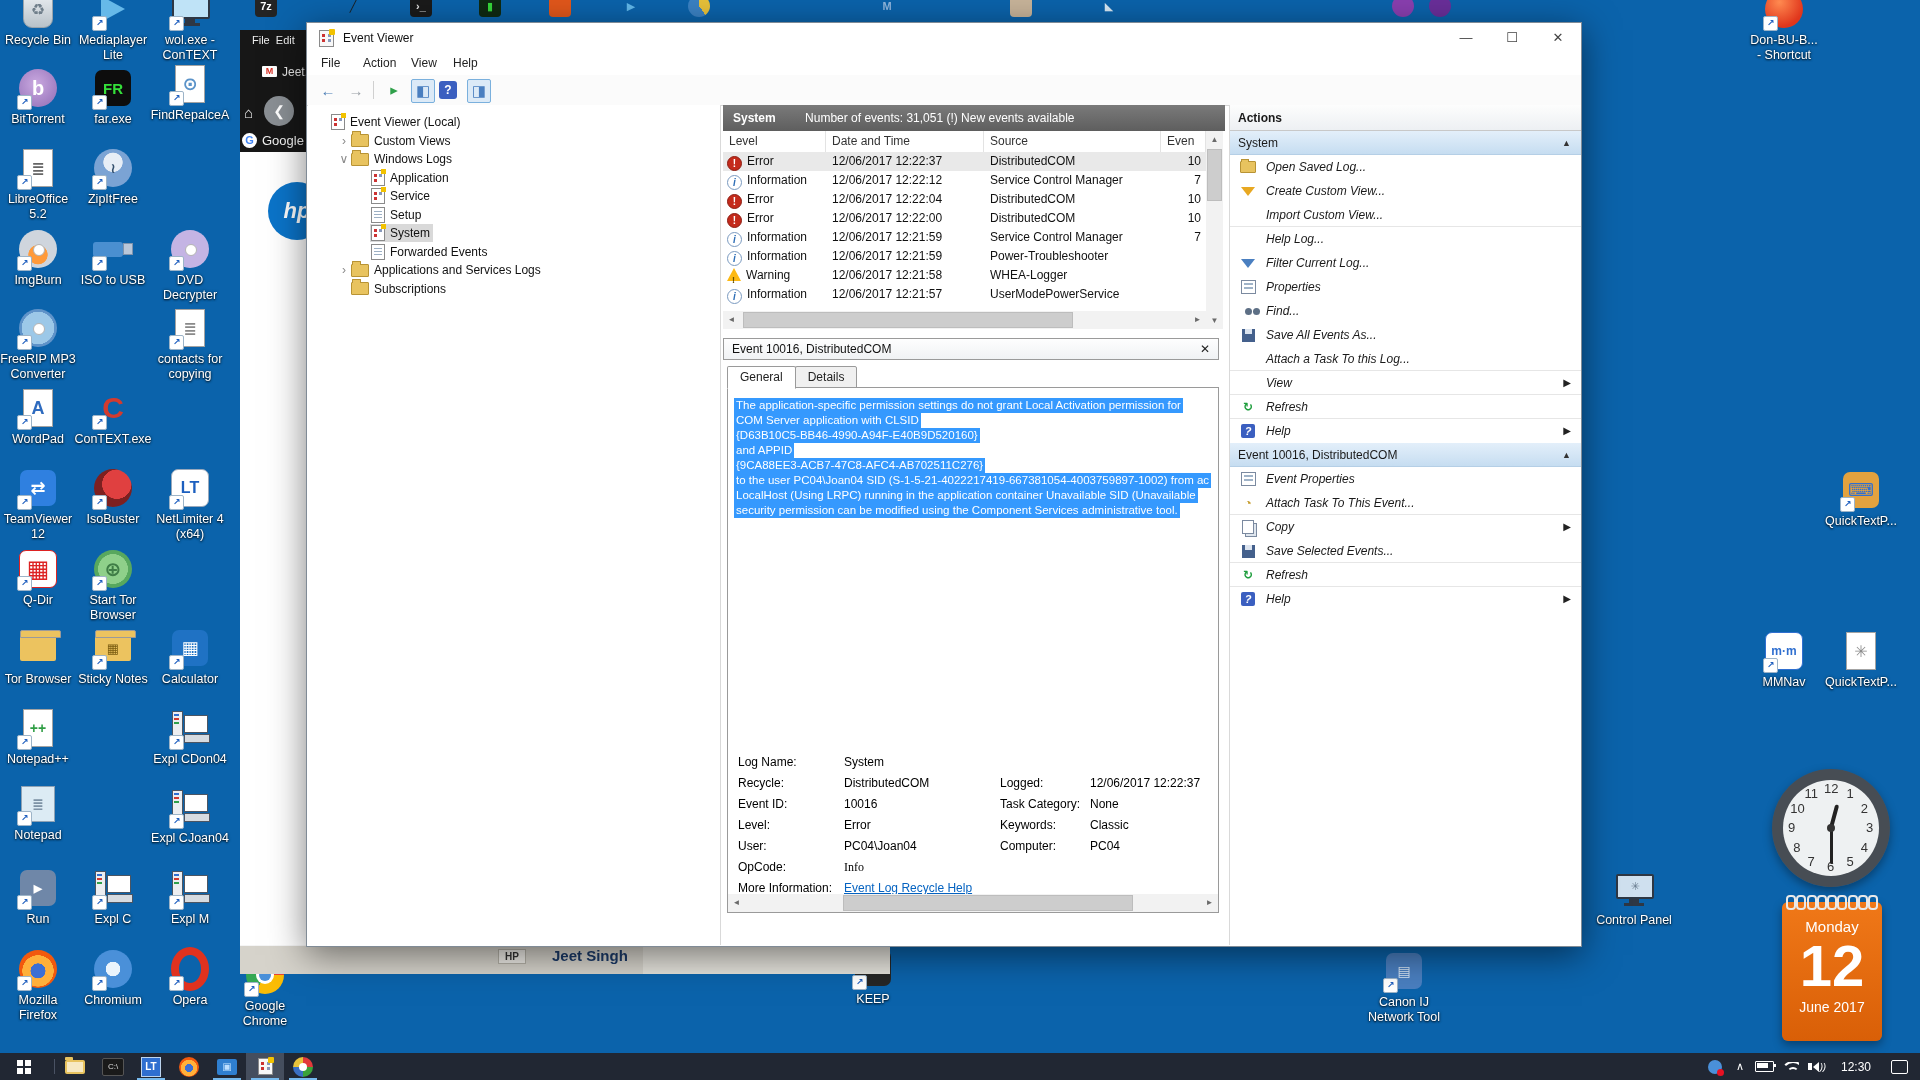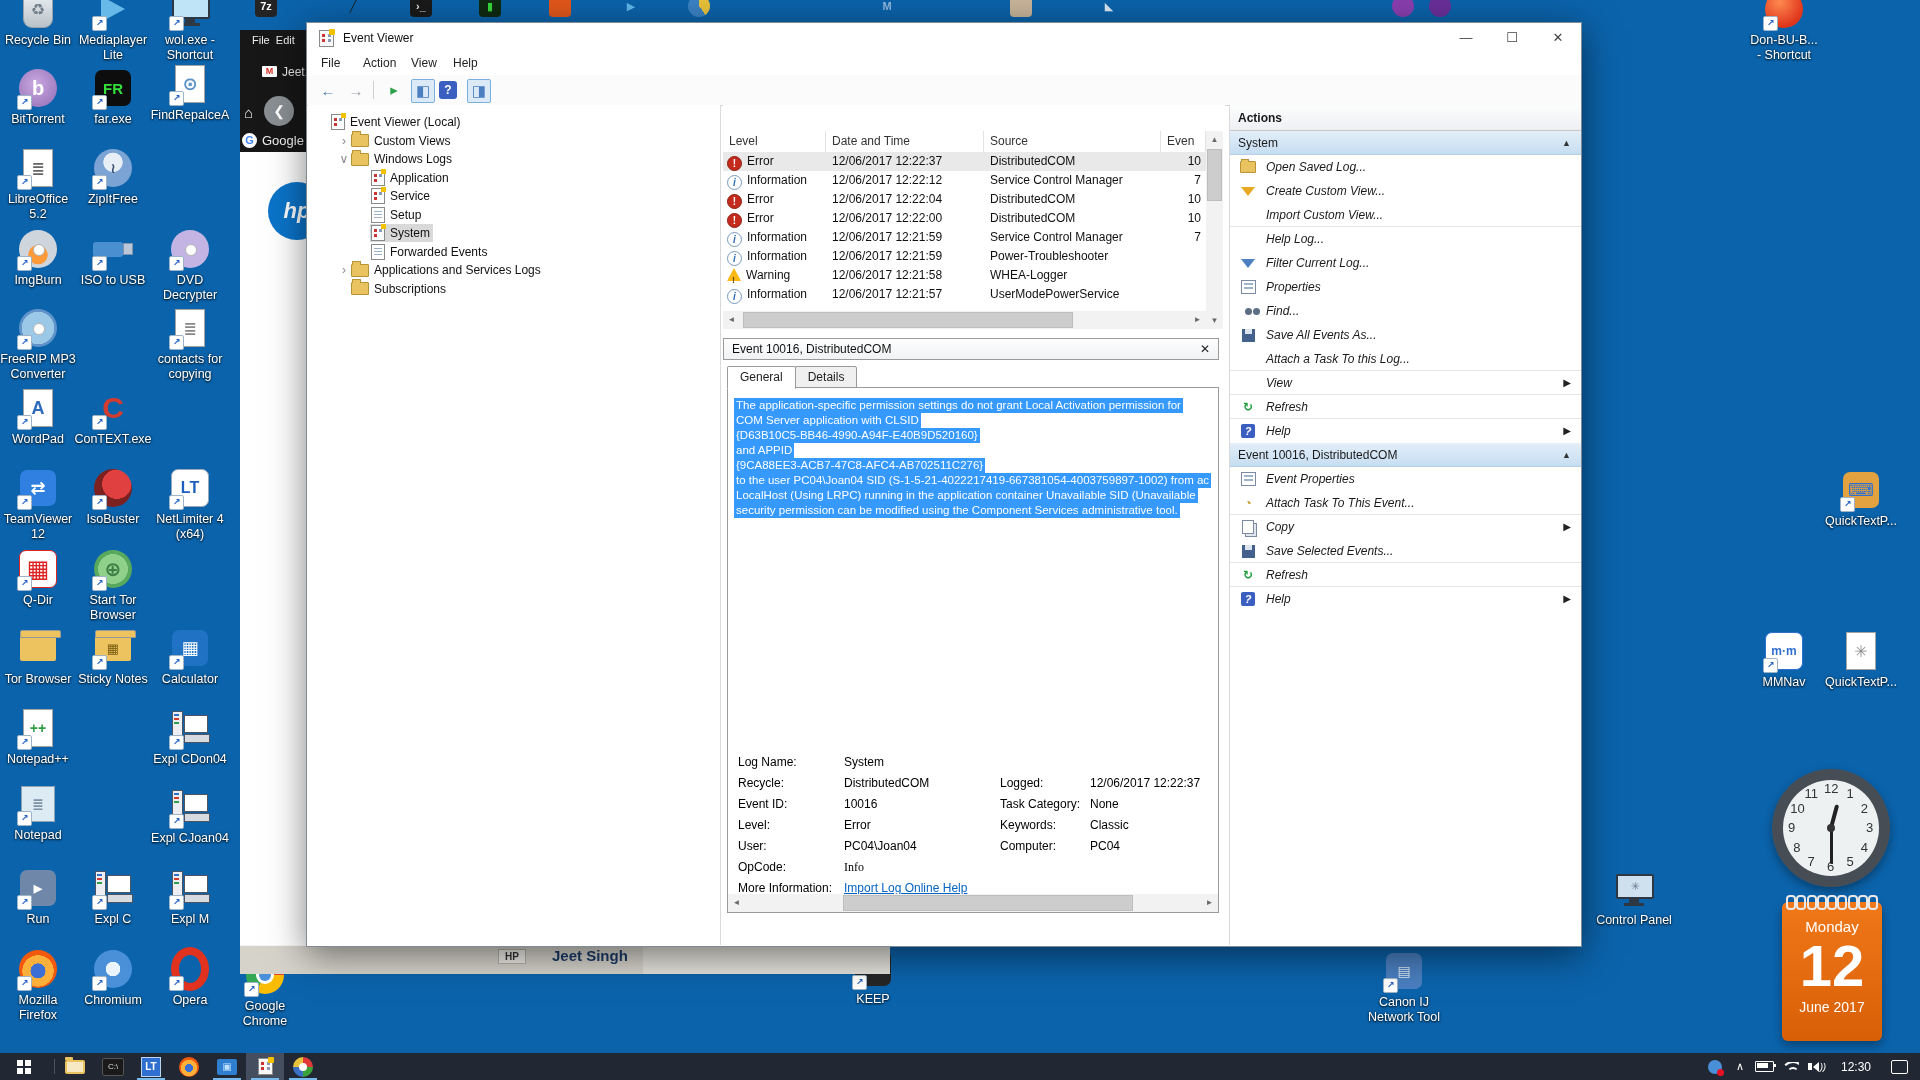--- a/index.html
+++ b/index.html
@@ -226,21 +226,21 @@
       <div class="dcell" style="left: 135px; top: -13px;">
         <div class="ibox">
           <div class="k-monitor">
             <div class="scr" style="background: rgb(191, 227, 247);"></div>
             <div class="stand"></div>
             <div class="base"></div>
           </div>
           <span class="shortcut-ov">↗</span>
         </div>
         <div class="dlabel">wol.exe -
-Shortcut</div>
+ConTEXT</div>
       </div>
       <div class="dcell" style="left: -17px; top: 66px;">
         <div class="ibox">
           <div class="k-circle" style="background: radial-gradient(circle at 45% 40%, rgb(202, 169, 224), rgb(143, 108, 181));">
             <span class="gl" style="color: rgb(255, 255, 255); font-size: 20px;">b</span>
           </div>
           <span class="shortcut-ov">↗</span>
         </div>
         <div class="dlabel">BitTorrent</div>
       </div>
@@ -704,20 +704,24 @@
         <div class="trow" style="left: 30px; top: 174.5px;">
           <span class="chev"></span>
           <span class="hl">
             <i class="ti-folder"></i>
             <span>Subscriptions</span>
           </span>
         </div>
       </div>
 
     <div id="cpane">
+      <div id="loghdr">
+        <b>System</b>
+        <span>Number of events: 31,051 (!) New events available</span>
+      </div>
       <div id="thead">
           <span class="th" style="left: 0px; width: 103px;">Level</span>
           <span class="th" style="left: 103px; width: 158px;">Date and Time</span>
           <span class="th" style="left: 261px; width: 177px;">Source</span>
           <span class="th" style="left: 438px; width: 45px;">Even</span>
         </div>
       <div id="ev-rows">
           <div class="erow sel" style="top: 47px;">
             <span class="c" style="left: 0px; width: 103px;"><span class="lv-err">!</span>Error</span>
             <span class="c" style="left: 103px; width: 158px; padding-left: 6px;">12/06/2017 12:22:37</span>
@@ -801,21 +805,21 @@
             <span class="fl" style="left: 112px; top: 28px;">DistributedCOM</span>
             <span class="fl" style="left: 6px; top: 49px;">Event ID:</span>
             <span class="fl" style="left: 112px; top: 49px;">10016</span>
             <span class="fl" style="left: 6px; top: 70px;">Level:</span>
             <span class="fl" style="left: 112px; top: 70px;">Error</span>
             <span class="fl" style="left: 6px; top: 91px;">User:</span>
             <span class="fl" style="left: 112px; top: 91px;">PC04\Joan04</span>
             <span class="fl" style="left: 6px; top: 112px;">OpCode:</span>
             <span class="fl" style="left: 112px; top: 112px; font-family: Liberation Serif, serif;">Info</span>
             <span class="fl" style="left: 6px; top: 133px;">More Information:</span>
-            <a class="fl" href="#" style="left: 112px; top: 133px;">Import Log Online Help</a>
+            <a class="fl" href="#" style="left: 112px; top: 133px;">Event Log Recycle Help</a>
             <span class="fl" style="left: 268px; top: 28px;">Logged:</span>
             <span class="fl" style="left: 358px; top: 28px;">12/06/2017 12:22:37</span>
             <span class="fl" style="left: 268px; top: 49px;">Task Category:</span>
             <span class="fl" style="left: 358px; top: 49px;">None</span>
             <span class="fl" style="left: 268px; top: 70px;">Keywords:</span>
             <span class="fl" style="left: 358px; top: 70px;">Classic</span>
             <span class="fl" style="left: 268px; top: 91px;">Computer:</span>
             <span class="fl" style="left: 358px; top: 91px;">PC04</span>
           </div>
         <div id="hscroll2" class="sbar" style="left: 0px; bottom: 0px; width: 490px; height: 18px;">

